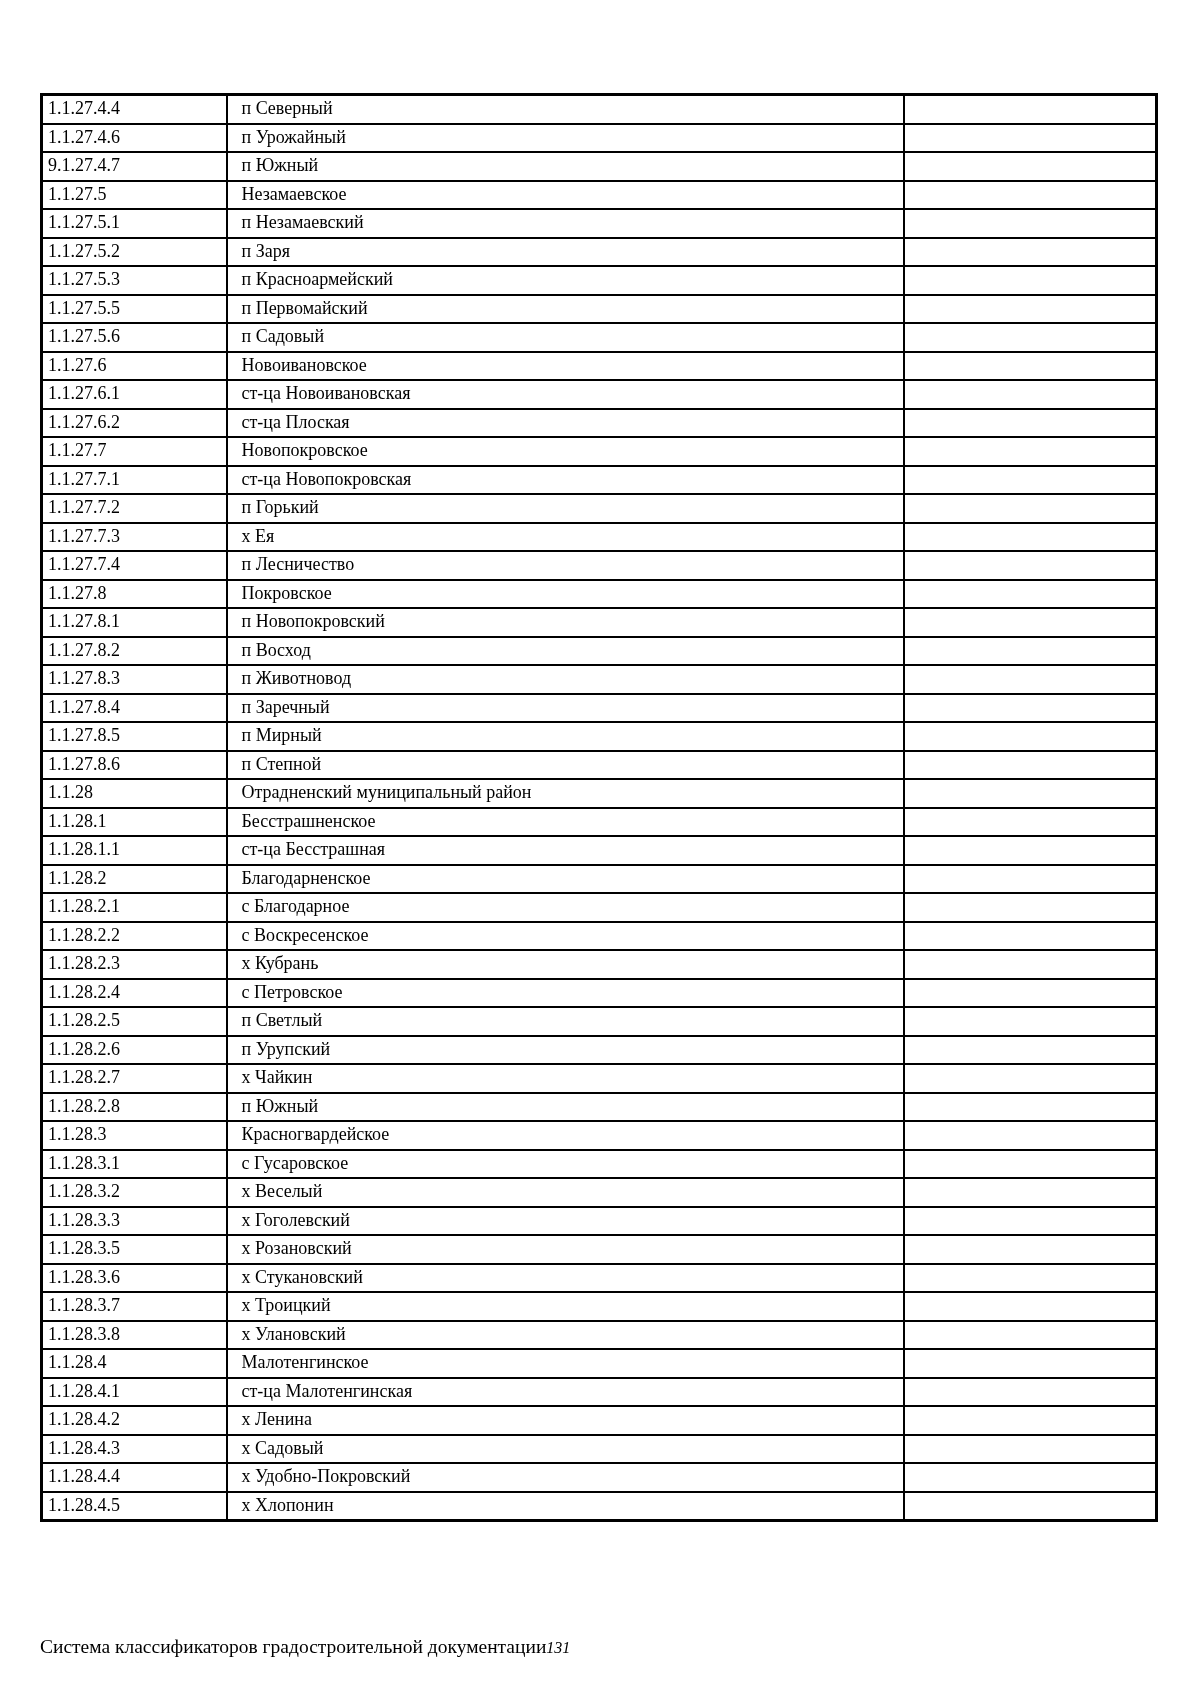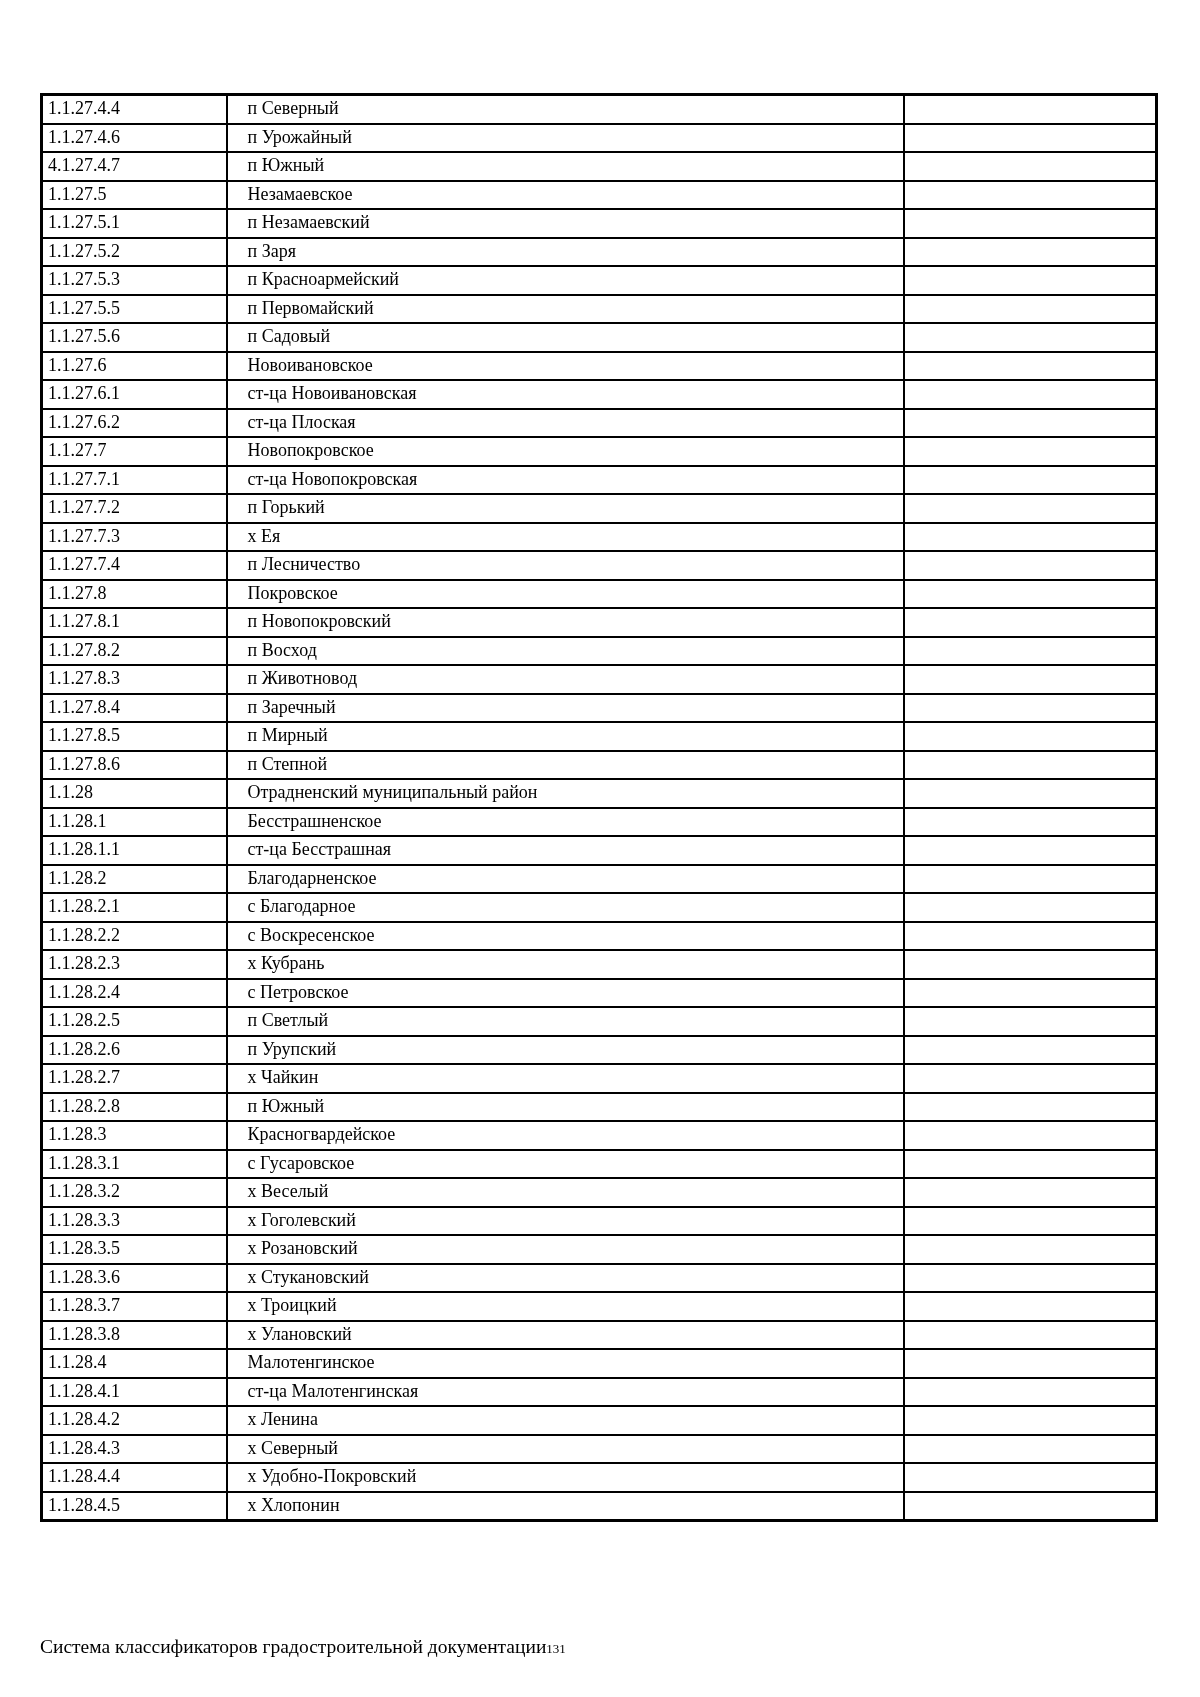--- a/index.html
+++ b/index.html
@@ -32,33 +32,34 @@
   table.classifier td {
     border: 2px solid #000;
     height: 26.5px;
     font-size: 18px;
     line-height: 1.1;
     vertical-align: middle;
     padding: 0 2px 0 5px;
     white-space: nowrap;
     overflow: hidden;
   }
-  table.classifier td.name-cell { padding-left: 20px; }
+  table.classifier td.name-cell { padding-left: 14px; }
   .footer {
     position: absolute;
     left: 40px;
     top: 1623px;
     width: 1118px;
     display: flex;
     justify-content: flex-start;
     align-items: baseline;
     font-size: 19.5px;
   }
   .footer .page-number {
-    font-size: 13px;
+    font-size: 16px;
+    font-style: italic;
   }
 </style>
 </head>
 <body>
 
 <div class="page">
 
   <table class="classifier">
     <colgroup>
       <col class="col-code">
@@ -70,21 +71,21 @@
       <td class="code-cell">1.1.27.4.4</td>
       <td class="name-cell">п Северный</td>
       <td class="note-cell"></td>
     </tr>
         <tr>
       <td class="code-cell">1.1.27.4.6</td>
       <td class="name-cell">п Урожайный</td>
       <td class="note-cell"></td>
     </tr>
         <tr>
-      <td class="code-cell">4.1.27.4.7</td>
+      <td class="code-cell">9.1.27.4.7</td>
       <td class="name-cell">п Южный</td>
       <td class="note-cell"></td>
     </tr>
         <tr>
       <td class="code-cell">1.1.27.5</td>
       <td class="name-cell">Незамаевское</td>
       <td class="note-cell"></td>
     </tr>
         <tr>
       <td class="code-cell">1.1.27.5.1</td>
@@ -296,21 +297,21 @@
       <td class="name-cell">ст-ца Малотенгинская</td>
       <td class="note-cell"></td>
     </tr>
         <tr>
       <td class="code-cell">1.1.28.4.2</td>
       <td class="name-cell">х Ленина</td>
       <td class="note-cell"></td>
     </tr>
         <tr>
       <td class="code-cell">1.1.28.4.3</td>
-      <td class="name-cell">х Северный</td>
+      <td class="name-cell">х Садовый</td>
       <td class="note-cell"></td>
     </tr>
         <tr>
       <td class="code-cell">1.1.28.4.4</td>
       <td class="name-cell">х Удобно-Покровский</td>
       <td class="note-cell"></td>
     </tr>
         <tr>
       <td class="code-cell">1.1.28.4.5</td>
       <td class="name-cell">х Хлопонин</td>

